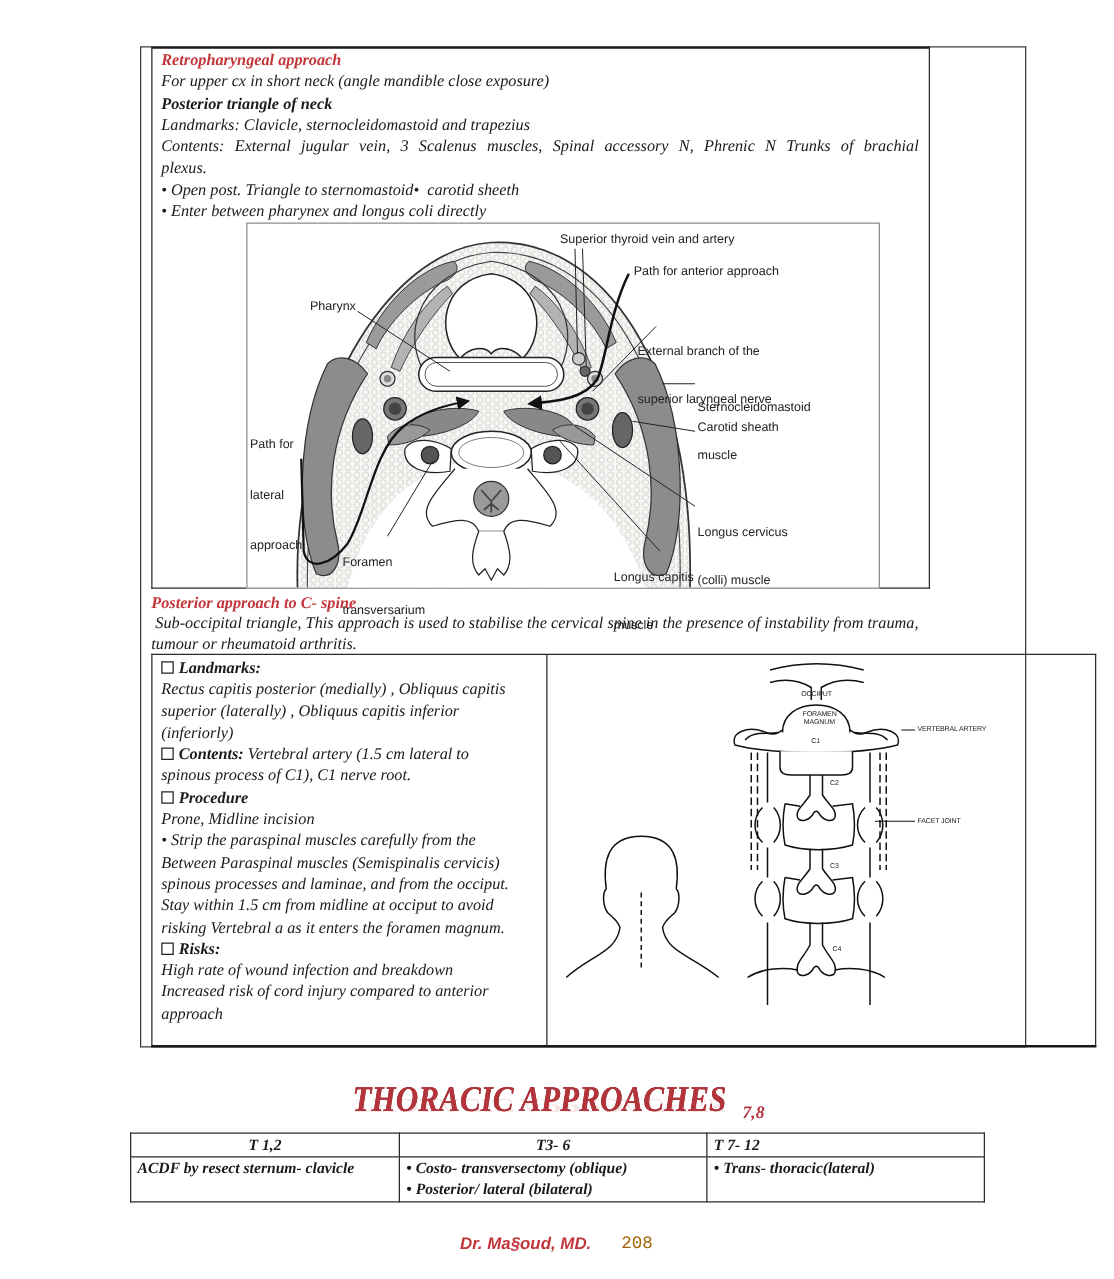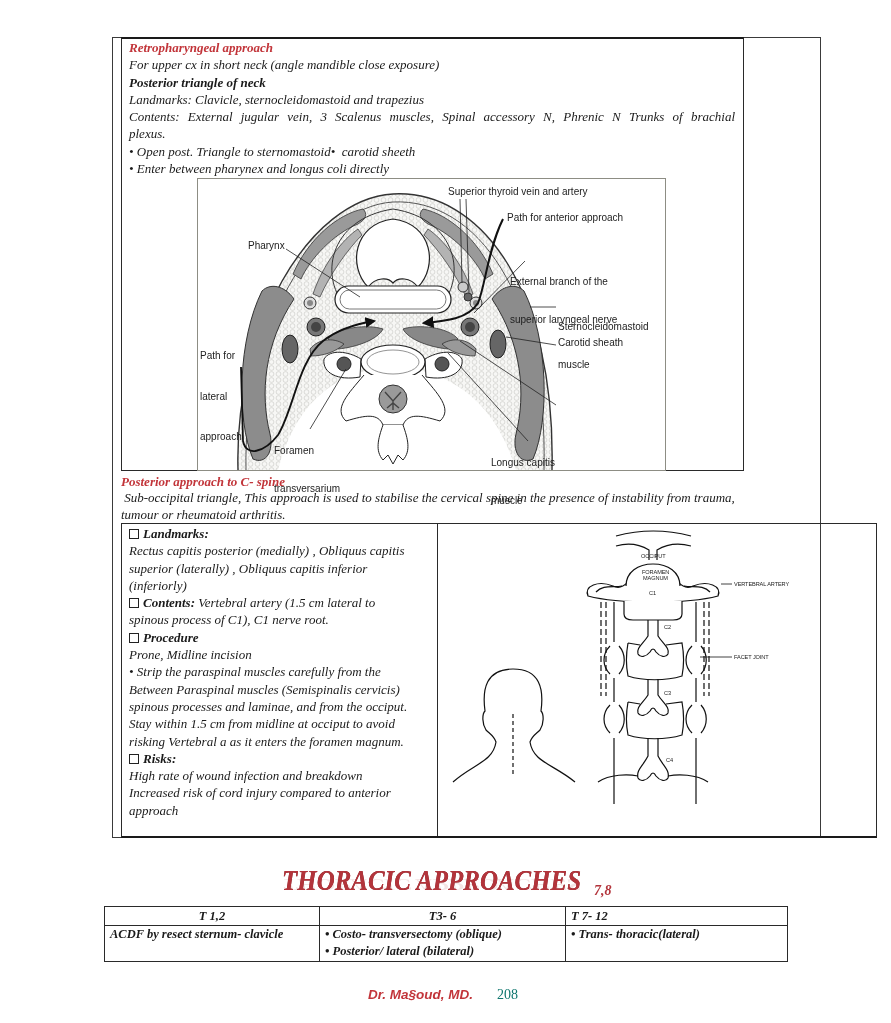--- a/index.html
+++ b/index.html
@@ -11,21 +11,21 @@
   .abs { position:absolute; }
   .line { font-size:13px; line-height:17.3px; font-style:italic; white-space:pre; }
   .red-head { color:#c2353a; font-weight:bold; font-style:italic; font-size:13px; line-height:17.3px; white-space:pre; }
   .bold { font-weight:bold; }
 
   #outer-frame { left:112px; top:37px; width:709px; height:801px; border:1px solid #3a3a3a; box-sizing:border-box; }
   #top-box { left:121px; top:37px; width:623px; height:434px; border:1px solid #2a2a2a; border-top:2px solid #1a1a1a; box-sizing:border-box; background:#fff; }
   #top-text { left:129px; top:39px; }
   .justify-line { width:606px; white-space:normal; text-align:justify; text-align-last:justify; }
 
-  #axial-box { left:197px; top:178px; width:469px; height:293px; border:1px solid #8d8d84; box-sizing:border-box; background:#fff; }
+  #axial-box { left:197px; top:178px; width:507px; height:293px; border:1px solid #8d8d84; box-sizing:border-box; background:#fff; }
   #axial-box svg { position:absolute; left:0; top:0; }
   .alabel { position:absolute; font-family:"Liberation Sans", sans-serif; font-size:10px; line-height:12.6px; color:#222; white-space:pre; }
 
   #post-head { left:121px; top:473px; }
   #post-intro { left:121px; top:489px; }
 
   #post-table { left:121px; top:523px; width:756px; height:315px; border:1px solid #2a2a2a; border-bottom:2px solid #1a1a1a; box-sizing:border-box; }
   #post-left { position:absolute; left:0; top:0; width:316px; height:100%; border-right:1px solid #2a2a2a; box-sizing:border-box; padding:1px 0 0 7px; }
   #post-right { position:absolute; left:316px; top:0; width:370px; height:100%; }
   .cb { display:inline-block; width:10px; height:10px; border:1px solid #222; box-sizing:border-box; margin-right:4px; vertical-align:-1px; }
@@ -36,21 +36,21 @@
   #thoracic-sup { left:594px; top:883px; font-size:14px; font-weight:bold; font-style:italic; color:#b3343b; }
 
   #thoracic-table { left:104px; top:906px; border-collapse:collapse; font-size:12.5px; font-weight:bold; font-style:italic; }
   #thoracic-table td, #thoracic-table th { border:1px solid #2a2a2a; padding:0 5px; vertical-align:top; font-weight:bold; }
   #thoracic-table th { height:18px; line-height:18px; }
   #thoracic-table td { height:35px; line-height:17px; }
   .th-center { text-align:center; }
   .th-left { text-align:left; }
 
   #footer-author { left:368px; top:987px; font-family:"Liberation Sans", sans-serif; font-size:13.5px; font-weight:bold; font-style:italic; color:#c2353a; white-space:pre;text-align:right; }
-  #footer-page { left:497px; top:987px; font-family:Liberation Serif, serif; font-size:14px; color:#0f766e; }
+  #footer-page { left:497px; top:987px; font-family:Liberation Mono, monospace; font-size:14px; color:#a16207; }
 </style>
 </head>
 <body>
 
 <div id="outer-frame" class="abs"></div>
 <div id="top-box" class="abs"></div>
 
 <div id="top-text" class="abs">
   <div class="red-head">Retropharyngeal approach</div>
   <div class="line">For upper cx in short neck (angle mandible close exposure)</div>
@@ -149,20 +149,24 @@
   <div class="alabel" style="left:360px;top:117px;">
     <div>Sternocleidomastoid</div>
     <div>muscle</div>
   </div>
   <div class="alabel" style="left:2px;top:143px;line-height:13.5px;">
     <div>Path for</div>
     <div>lateral</div>
     <div>approach</div>
   </div>
   <div class="alabel" style="left:360px;top:158px;">Carotid sheath</div>
+  <div class="alabel" style="left:360px;top:217px;">
+    <div>Longus cervicus</div>
+    <div>(colli) muscle</div>
+  </div>
   <div class="alabel" style="left:76px;top:241px;">
     <div>Foramen</div>
     <div>transversarium</div>
   </div>
   <div class="alabel" style="left:293px;top:253px;">
     <div>Longus capitis</div>
     <div>muscle</div>
   </div>
 </div>
 

